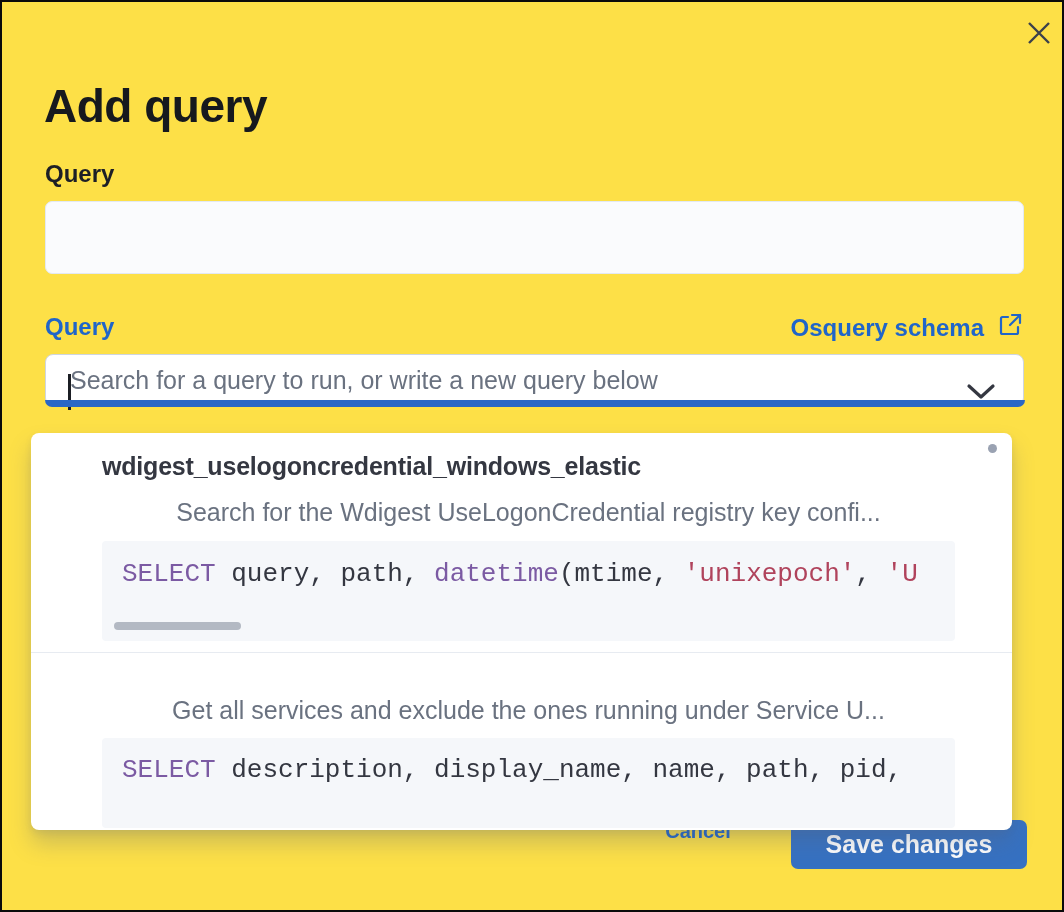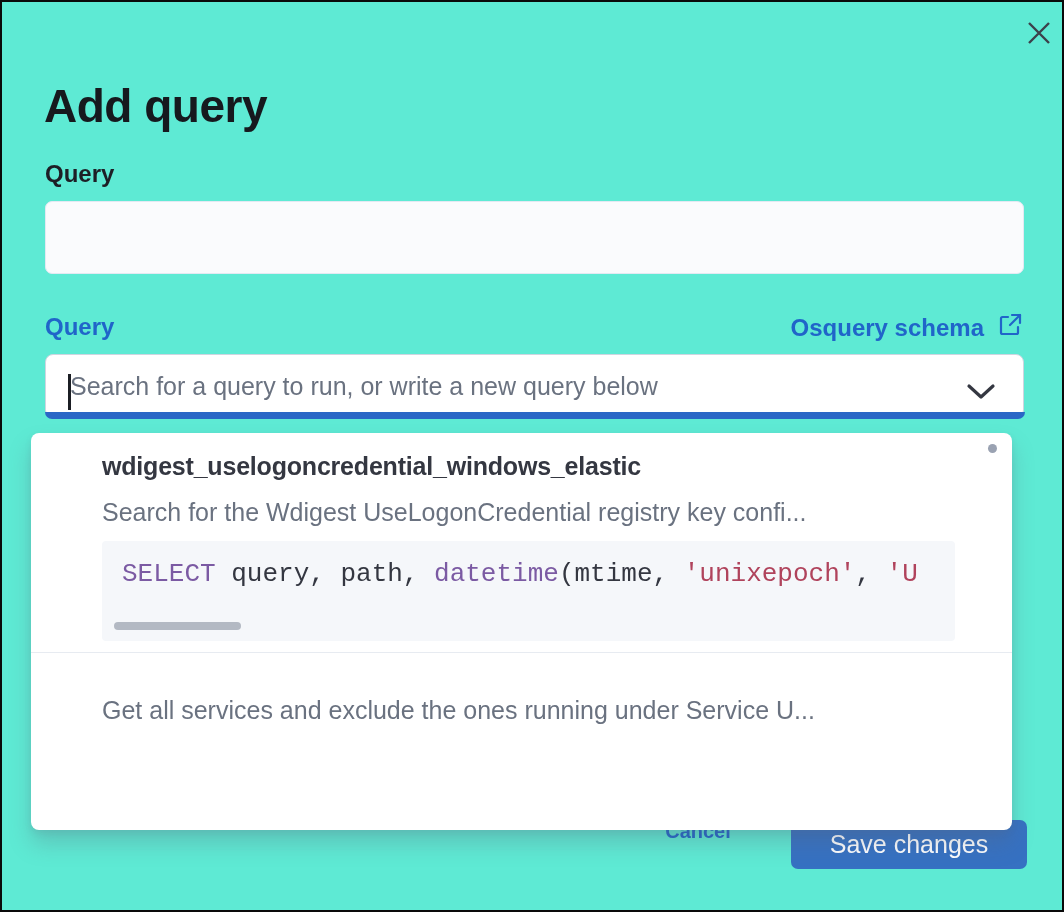--- a/index.html
+++ b/index.html
@@ -1,76 +1,76 @@
 <!DOCTYPE html>
 <html style="--primary-link: #2065c9; --focus-bar: #2a67c6; --save-button-bg: #3671c2; --code-keyword: #7b5aa3; --code-string: #b0435c; --code-plain: #343741; --code-bg: #f5f7fa;"><head>
 <meta charset="utf-8">
 <style>
   html,body{margin:0;padding:0;background:#ffffff;}
   *{box-sizing:border-box;}
   #screen{
-    position:relative;width:1064px;height:912px;background:#5eead4;
+    position:relative;width:1064px;height:912px;background:#fde047;
     border:2px solid #0a0a0a;overflow:hidden;
     font-family:"Liberation Sans",sans-serif;color:#343741;
   }
   
   .close-btn{position:absolute;top:14px;left:1020px;width:34px;height:34px;
     background:none;border:none;cursor:pointer;padding:0;}
   .close-btn svg{display:block;margin:auto;}
   .modal-title{position:absolute;left:42px;top:46px;font-size:46px;font-weight:700;
     color:#16191e;letter-spacing:-0.5px;}
   
   .field-label{position:absolute;left:43px;top:158px;font-size:24px;font-weight:700;color:#1d1f26;}
   .label-input{position:absolute;left:43px;top:199px;width:979px;height:73px;
     background:#fafbfd;border:1.5px solid #e3e9f3;border-radius:7px;
     font-size:25px;padding:0 24px;color:#343741;outline:none;}
   
   .query-label{position:absolute;left:43px;top:311px;font-size:24px;font-weight:700;
     color:var(--primary-link,#2065c9);}
   .schema-link{position:absolute;right:40px;top:311px;font-size:24px;font-weight:700;
     color:var(--primary-link,#2065c9);text-decoration:none;display:flex;align-items:center;gap:15px;}
   
-  .combobox{position:absolute;left:43px;top:352px;width:979px;height:64px;
+  .combobox{position:absolute;left:43px;top:352px;width:979px;height:52px;
     background:#ffffff;border:1.5px solid #ced5e0;border-radius:8px;}
   .combo-input{position:absolute;left:24px;top:0;height:100%;width:860px;border:none;outline:none;
     font-size:25px;font-family:"Liberation Sans",sans-serif;color:#343741;background:transparent;padding:0;}
   .combo-input::placeholder{color:#6a7280;opacity:1;}
   .text-caret{position:absolute;left:22px;top:19px;width:2.5px;height:36px;background:#1b1e24;}
   .combo-chevron{position:absolute;right:26px;top:27px;}
   .focus-bar{position:absolute;left:-1.5px;right:-1.5px;bottom:-1.5px;height:7px;
     background:var(--focus-bar,#2a67c6);border-radius:0 0 8px 8px;}
   
   .dropdown-panel{position:absolute;left:29px;top:431px;width:981px;height:397px;
     background:#ffffff;border-radius:8px;overflow:hidden;z-index:5;
     box-shadow:0 14px 22px rgba(90,100,120,.28),0 3px 6px rgba(90,100,120,.12);}
   .v-scroll-dot{position:absolute;right:15px;top:11px;width:9px;height:9px;border-radius:50%;
     background:#9aa2b2;}
   .option{padding:0 57px 0 71px;cursor:pointer;}
   .option-1{padding-top:18px;}
   .option-2{padding-top:19px;}
   .option-title{font-size:25px;font-weight:700;color:#343741;line-height:31px;letter-spacing:-0.2px;}
-  .option-desc{margin-top:15px;font-size:25px;color:#6a7280;line-height:31px;}
+  .option-desc{margin-top:15px;font-size:25px;color:#6a7280;line-height:31px;text-align:center;}
   .code-block{margin-top:13px;background:var(--code-bg,#f5f7fa);border-radius:4px;
     position:relative;overflow:hidden;white-space:nowrap;padding:17px 20px;}
   .code-1{height:100px;}
   .code-2{margin-top:12px;height:90px;padding-top:16px;}
   .code-line{font-family:"Liberation Mono",monospace;font-size:26px;line-height:32px;color:var(--code-plain,#343741);}
   .tok-keyword{color:var(--code-keyword,#7b5aa3);}
   .tok-string{color:var(--code-string,#b0435c);}
   .tok-plain{color:var(--code-plain,#343741);}
   .h-scroll-thumb{position:absolute;left:12px;bottom:11px;width:127px;height:8px;border-radius:4px;
     background:#b3b9c3;}
   .option-divider{margin-top:11px;border:none;border-top:1.5px solid #e7ebf1;}
   
   .cancel-btn{position:absolute;left:630px;top:817px;width:132px;background:none;border:none;
     text-align:center;font-family:"Liberation Sans",sans-serif;
     font-size:20px;font-weight:600;color:var(--primary-link,#2065c9);cursor:pointer;z-index:1;}
   .save-btn{position:absolute;left:789px;top:818px;width:236px;height:49px;border:none;
     background:var(--save-button-bg,#3671c2);border-radius:7px;color:#ffffff;
-    font-family:"Liberation Sans",sans-serif;font-size:25px;font-weight:400;cursor:pointer;z-index:1;}
+    font-family:"Liberation Sans",sans-serif;font-size:25px;font-weight:700;cursor:pointer;z-index:1;}
 </style>
 </head>
 <body>
 
 <div id="screen">
 
   <button class="close-btn">
     <span>
       <svg width="26" height="26" viewBox="0 0 26 26">
         <path d="M3 3 L23 23 M23 3 L3 23" stroke="#3c414b" stroke-width="2.4" fill="none"></path>
@@ -118,16 +118,19 @@
       <div class="code-block code-1">
         <div class="code-line"><span class="tok-keyword">SELECT</span><span class="tok-plain"> query, path, </span><span class="tok-keyword">datetime</span><span class="tok-plain">(mtime, </span><span class="tok-string">'unixepoch'</span><span class="tok-plain">, </span><span class="tok-string">'U</span></div>
         <span class="h-scroll-thumb"></span>
       </div>
     </div>
 
     <hr class="option-divider">
 
     <div class="option option-2">
       <div class="option-desc">Get all services and exclude the ones running under Service U...</div>
+      <div class="code-block code-2">
+        <div class="code-line"><span class="tok-keyword">SELECT</span><span class="tok-plain"> description, display_name, name, path, pid,</span></div>
+      </div>
     </div>
   </div>
 
 </div>
 
 </body></html>

